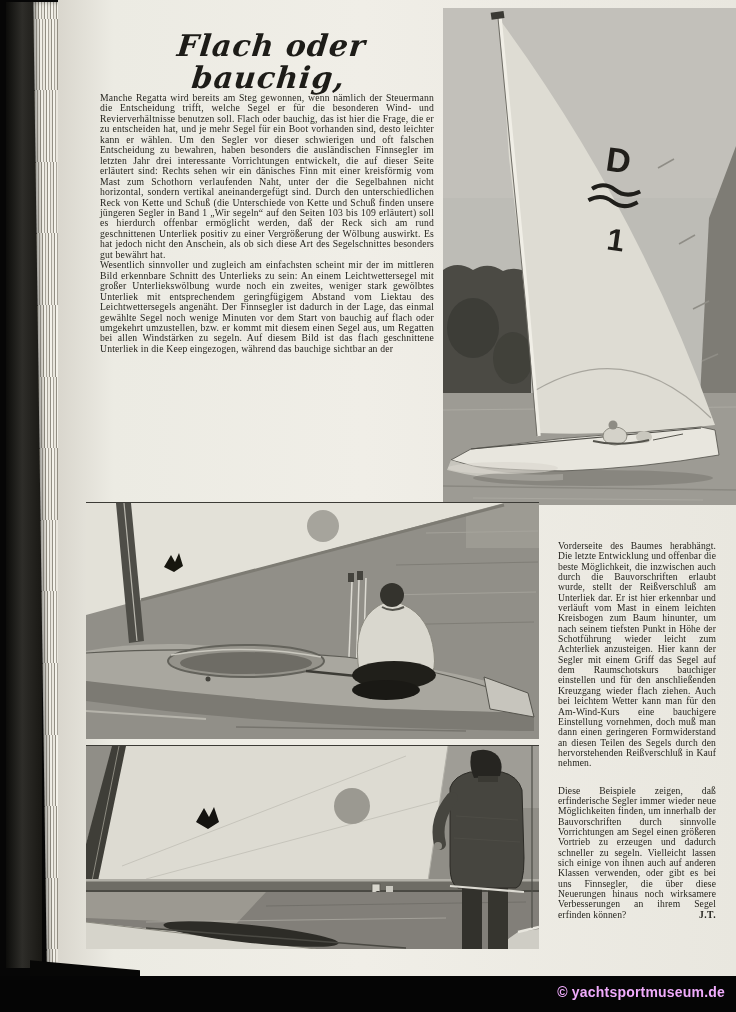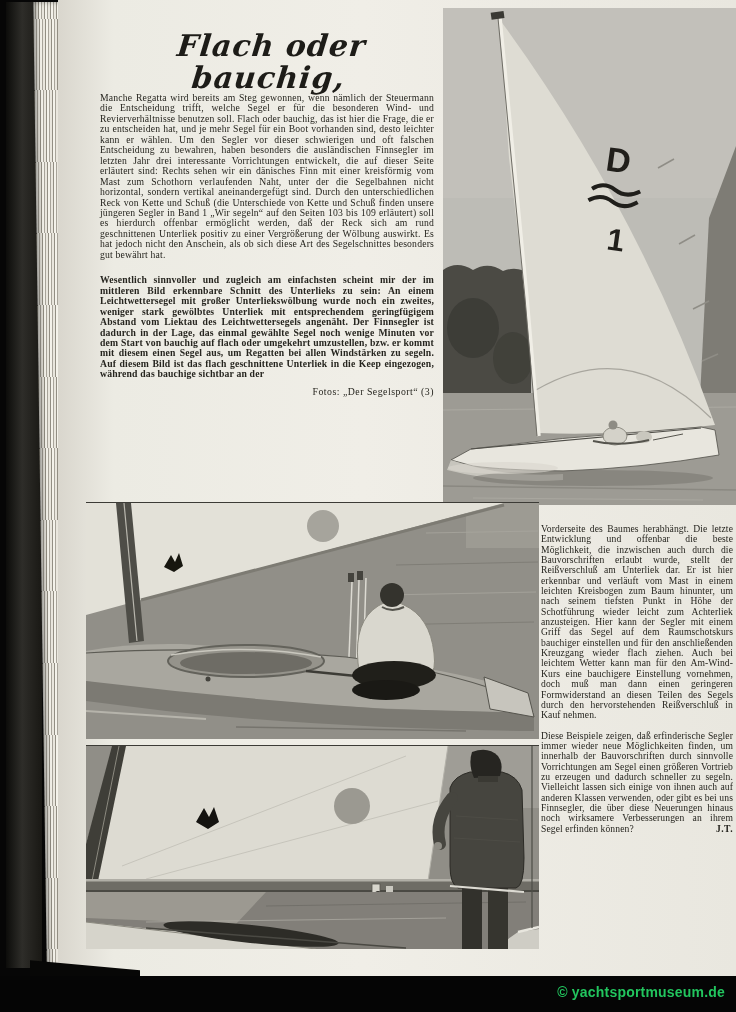--- a/index.html
+++ b/index.html
@@ -22,60 +22,59 @@
 
   .title-block{position:absolute;left:42px;top:30px;width:340px;text-align:center;color:#1d1c18;}
   .title-script{margin:0;font-family:"DejaVu Serif", serif;font-style:italic;font-weight:800;
         font-size:30px;line-height:32px;transform:skewX(-6deg);letter-spacing:1px;}
   .title-sub{margin:3px 0 0 0;font-family:"Liberation Sans", sans-serif;font-weight:600;
         font-size:20px;line-height:22px;letter-spacing:.6px;color:#23221e;}
 
   .col-left{position:absolute;left:42px;top:93px;width:334px;color:#26251f;
         font-size:9.7px;line-height:10.45px;text-align:justify;letter-spacing:.18px;}
   .col-left p{margin:0;text-indent:0;}
-  .col-left p + p{margin-top:15px;font-weight:bold;}
+  .col-left p + p{margin-top:0;}
   .credit{margin-top:7px;text-align:right;font-size:9.8px;letter-spacing:.5px;color:#26251f;}
 
   .col-right{position:absolute;left:483px;top:524px;width:192px;color:#26251f;
         font-size:9.6px;line-height:10.35px;text-align:justify;letter-spacing:.1px;}
-  .col-right p{margin:0;}
+  .col-right p{margin:17px;}
   .col-right p + p{margin-top:10px;}
   .author{float:right;font-weight:700;letter-spacing:.4px;}
 
   .photo{position:absolute;overflow:hidden;background:#b0aea7;}
   .photo svg{display:block;}
   .photo-top{left:385px;top:8px;width:293px;height:497px;}
   .photo-mid1{left:28px;top:502px;width:453px;height:236px;border-top:1px solid #3c3b36;}
   .photo-mid2{left:28px;top:745px;width:453px;height:203px;border-top:1px solid #3c3b36;}
 
   .sail-letter{font-family:"Liberation Sans", sans-serif;font-weight:700;font-size:34px;fill:#211f1b;}
   .sail-number{font-family:"Liberation Sans", sans-serif;font-weight:700;font-size:31px;fill:#211f1b;}
 
   .bottom-strip{position:absolute;left:0;top:976px;width:736px;height:36px;background:#050505;}
-  .watermark{position:absolute;right:11px;top:8px;color:#22c55e;
+  .watermark{position:absolute;right:11px;top:8px;color:#f0abfc;
         font-family:"Liberation Sans", sans-serif;font-weight:700;font-size:14px;letter-spacing:.2px;}
 </style>
 </head>
 <body>
 
 <div class="stage">
 
   <div class="spine"></div>
   <div class="page-edges"></div>
 
   <div class="page">
 
     <div class="title-block">
       <h1 class="title-script">Flach oder bauchig,</h1>
     </div>
 
     <div class="col-left">
       <p>Manche Regatta wird bereits am Steg gewonnen, wenn nämlich der Steuermann die Entscheidung trifft, welche Segel er für die besonderen Wind- und Revierverhältnisse benutzen soll. Flach oder bauchig, das ist hier die Frage, die er zu entscheiden hat, und je mehr Segel für ein Boot vorhanden sind, desto leichter kann er wählen. Um den Segler vor dieser schwierigen und oft falschen Entscheidung zu bewahren, haben besonders die ausländischen Finnsegler im letzten Jahr drei interessante Vorrichtungen entwickelt, die auf dieser Seite erläutert sind: Rechts sehen wir ein dänisches Finn mit einer kreisförmig vom Mast zum Schothorn verlaufenden Naht, unter der die Segelbahnen nicht horizontal, sondern vertikal aneinandergefügt sind. Durch den unterschiedlichen Reck von Kette und Schuß (die Unterschiede von Kette und Schuß finden unsere jüngeren Segler in Band 1 „Wir segeln“ auf den Seiten 103 bis 109 erläutert) soll es hierdurch offenbar ermöglicht werden, daß der Reck sich am rund geschnittenen Unterliek positiv zu einer Vergrößerung der Wölbung auswirkt. Es hat jedoch nicht den Anschein, als ob sich diese Art des Segelschnittes besonders gut bewährt hat.</p>
       <p>Wesentlich sinnvoller und zugleich am einfachsten scheint mir der im mittleren Bild erkennbare Schnitt des Unterlieks zu sein: An einem Leichtwettersegel mit großer Unterliekswölbung wurde noch ein zweites, weniger stark gewölbtes Unterliek mit entsprechendem geringfügigem Abstand vom Liektau des Leichtwettersegels angenäht. Der Finnsegler ist dadurch in der Lage, das einmal gewählte Segel noch wenige Minuten vor dem Start von bauchig auf flach oder umgekehrt umzustellen, bzw. er kommt mit diesem einen Segel aus, um Regatten bei allen Windstärken zu segeln. Auf diesem Bild ist das flach geschnittene Unterliek in die Keep eingezogen, während das bauchige sichtbar an der</p>
-      <div class="credit">Fotos: „Der Segelsport“ (3)</div>
     </div>
 
     <div class="photo photo-top">
       <svg width="293" height="497" viewBox="0 0 293 497" xmlns="http://www.w3.org/2000/svg">
         <rect x="0" y="0" width="293" height="497" fill="#bdbcb6"></rect>
         <rect x="0" y="0" width="293" height="190" fill="#c4c3bd" opacity="0.6"></rect>
 
         <polygon points="293,138 293,432 256,410 266,210" fill="#7e7c75"></polygon>
 
         <path d="M0,262 Q14,252 30,262 Q45,253 60,263 Q75,257 88,267 L88,388 L0,388 Z" fill="#4b4a44"></path>

